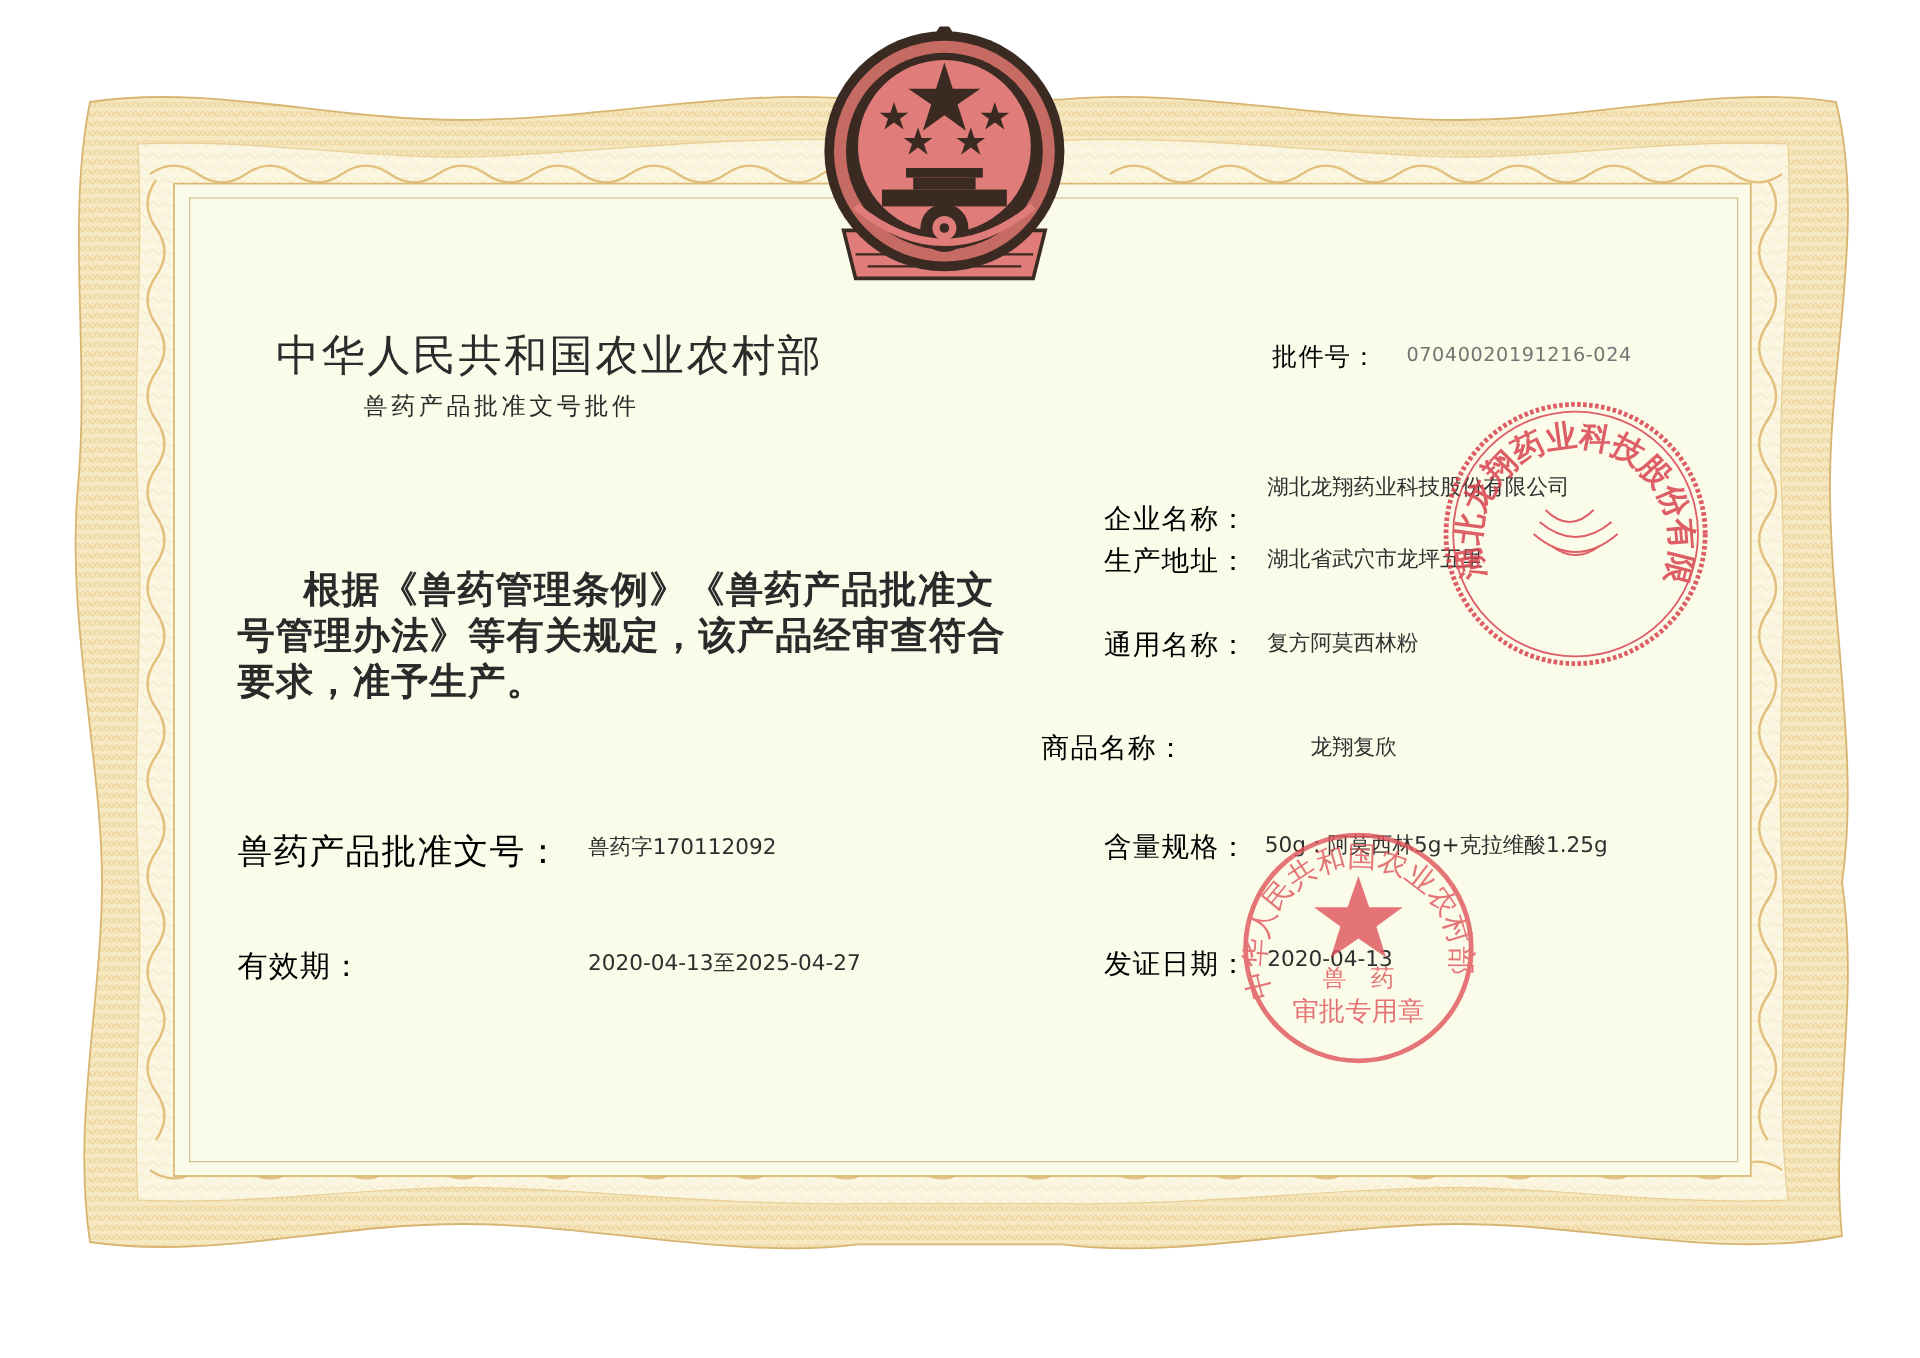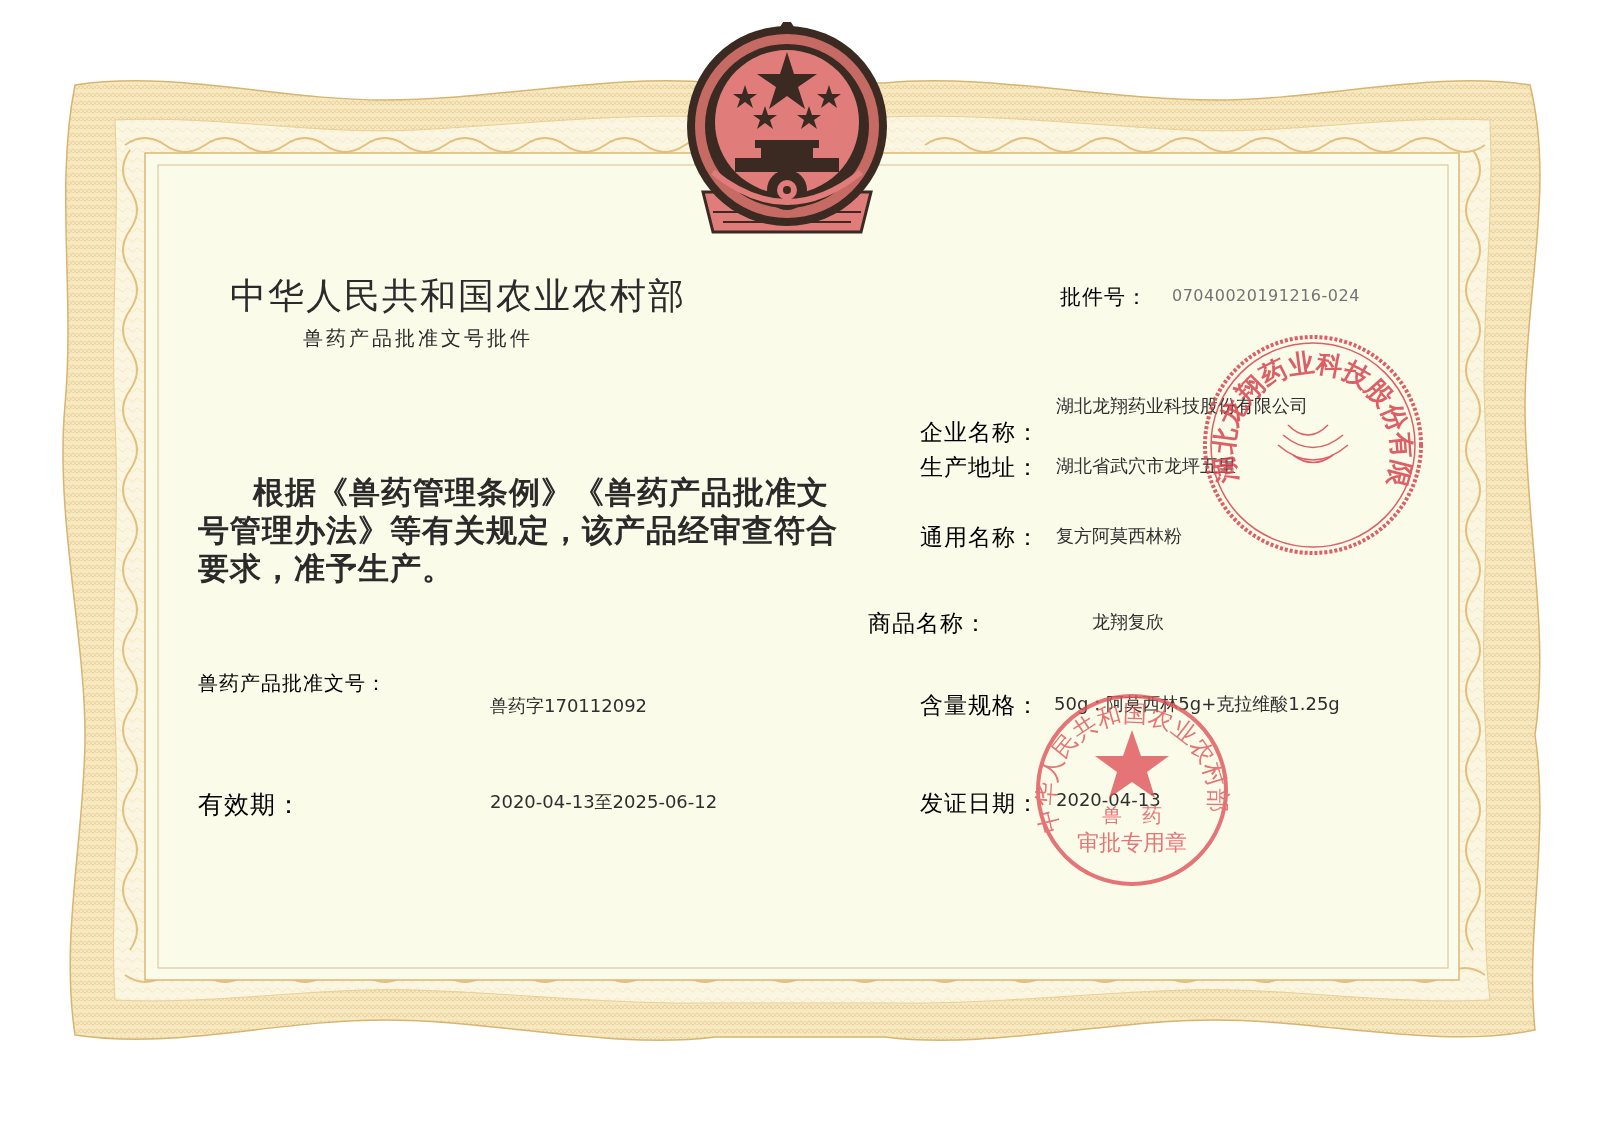--- a/index.html
+++ b/index.html
@@ -90,24 +90,24 @@
 </svg>
 
 <div class="txt title-main">中华人民共和国农业农村部</div>
 <div class="txt title-sub">兽药产品批准文号批件</div>
 
 <div class="txt lbl" style="left:1060px; top:283px; font-size:21px;">批件号：</div>
 <div class="txt val-sm" style="left:1172px; top:286px;">07040020191216-024</div>
 
 <div class="txt body-para"><span class="indent"></span><span>根据《兽药管理条例》《兽药产品批准文号管理办法》等有关规定，该产品经审查符合要求，准予生产。</span></div>
 
-<div class="txt lbl" style="left:198px; top:670px; font-size:20px;">兽药产品批准文号：</div>
+<div class="txt lbl" style="left:198px; top:690px; font-size:29px;">兽药产品批准文号：</div>
 <div class="txt val" style="left:490px; top:694px;">兽药字170112092</div>
 <div class="txt lbl" style="left:198px; top:788px; font-size:25px;">有效期：</div>
-<div class="txt val" style="left:490px; top:790px;">2020-04-13至2025-06-12</div>
+<div class="txt val" style="left:490px; top:790px;">2020-04-13至2025-04-27</div>
 
 <div class="txt lbl" style="left:920px; top:392px;margin-top:25px;">企业名称：</div>
 <div class="txt val" style="left:1056px; top:394px;">湖北龙翔药业科技股份有限公司</div>
 <div class="txt lbl" style="left:920px; top:452px;">生产地址：</div>
 <div class="txt val" style="left:1056px; top:454px;">湖北省武穴市龙坪五里</div>
 <div class="txt lbl" style="left:920px; top:522px;">通用名称：</div>
 <div class="txt val" style="left:1056px; top:524px;text-align:right;">复方阿莫西林粉</div>
 <div class="txt lbl" style="left:868px; top:608px;">商品名称：</div>
 <div class="txt val" style="left:1056px; top:610px;margin-left:36px;">龙翔复欣</div>
 <div class="txt lbl" style="left:920px; top:690px;">含量规格：</div>

